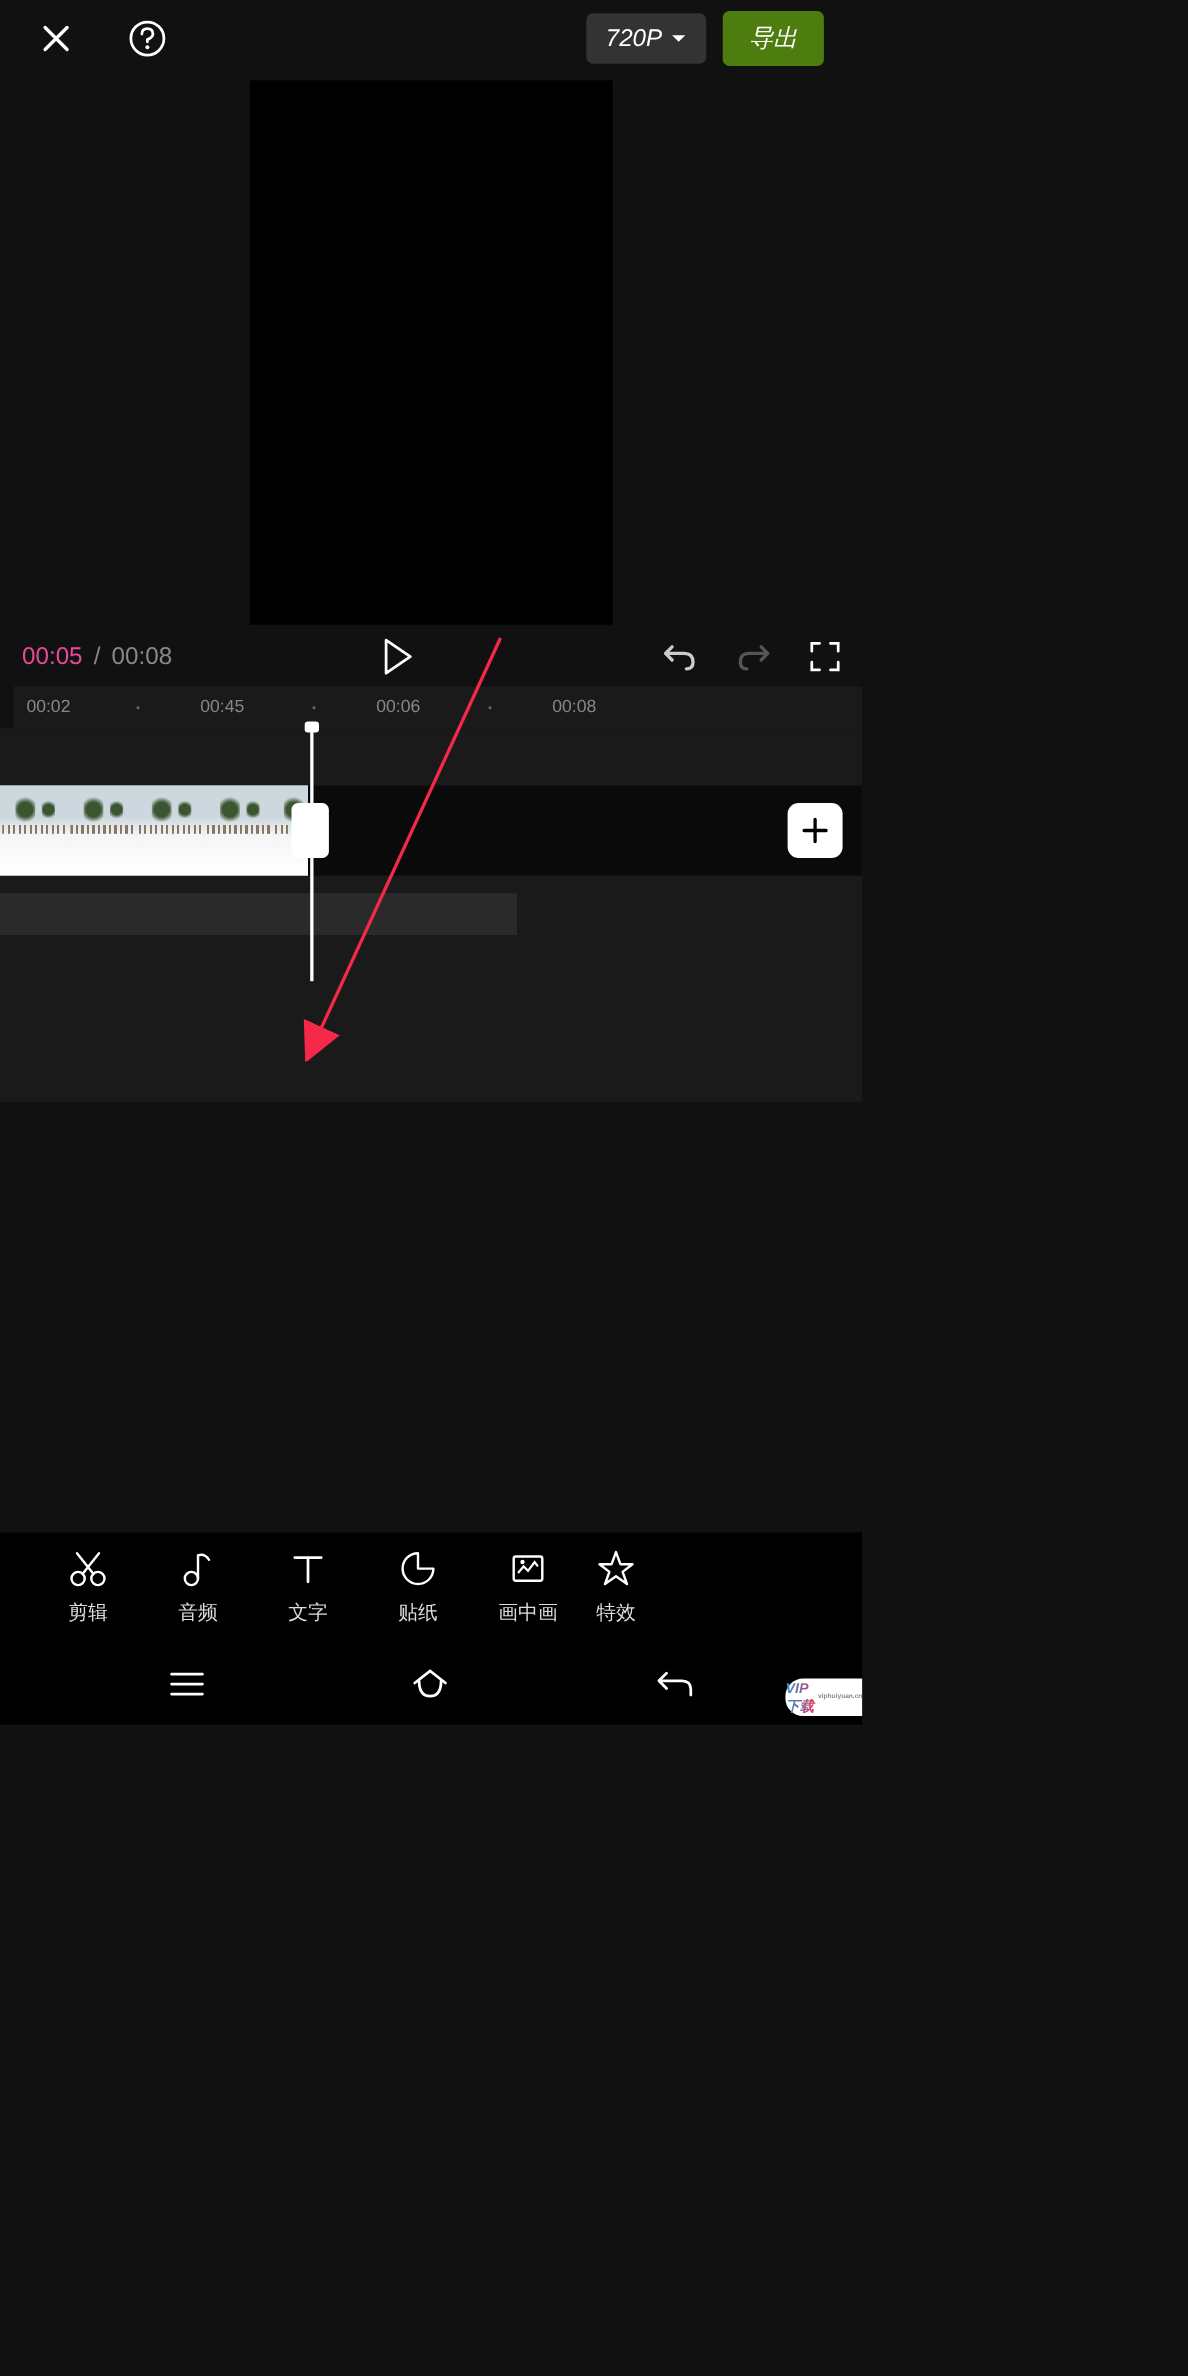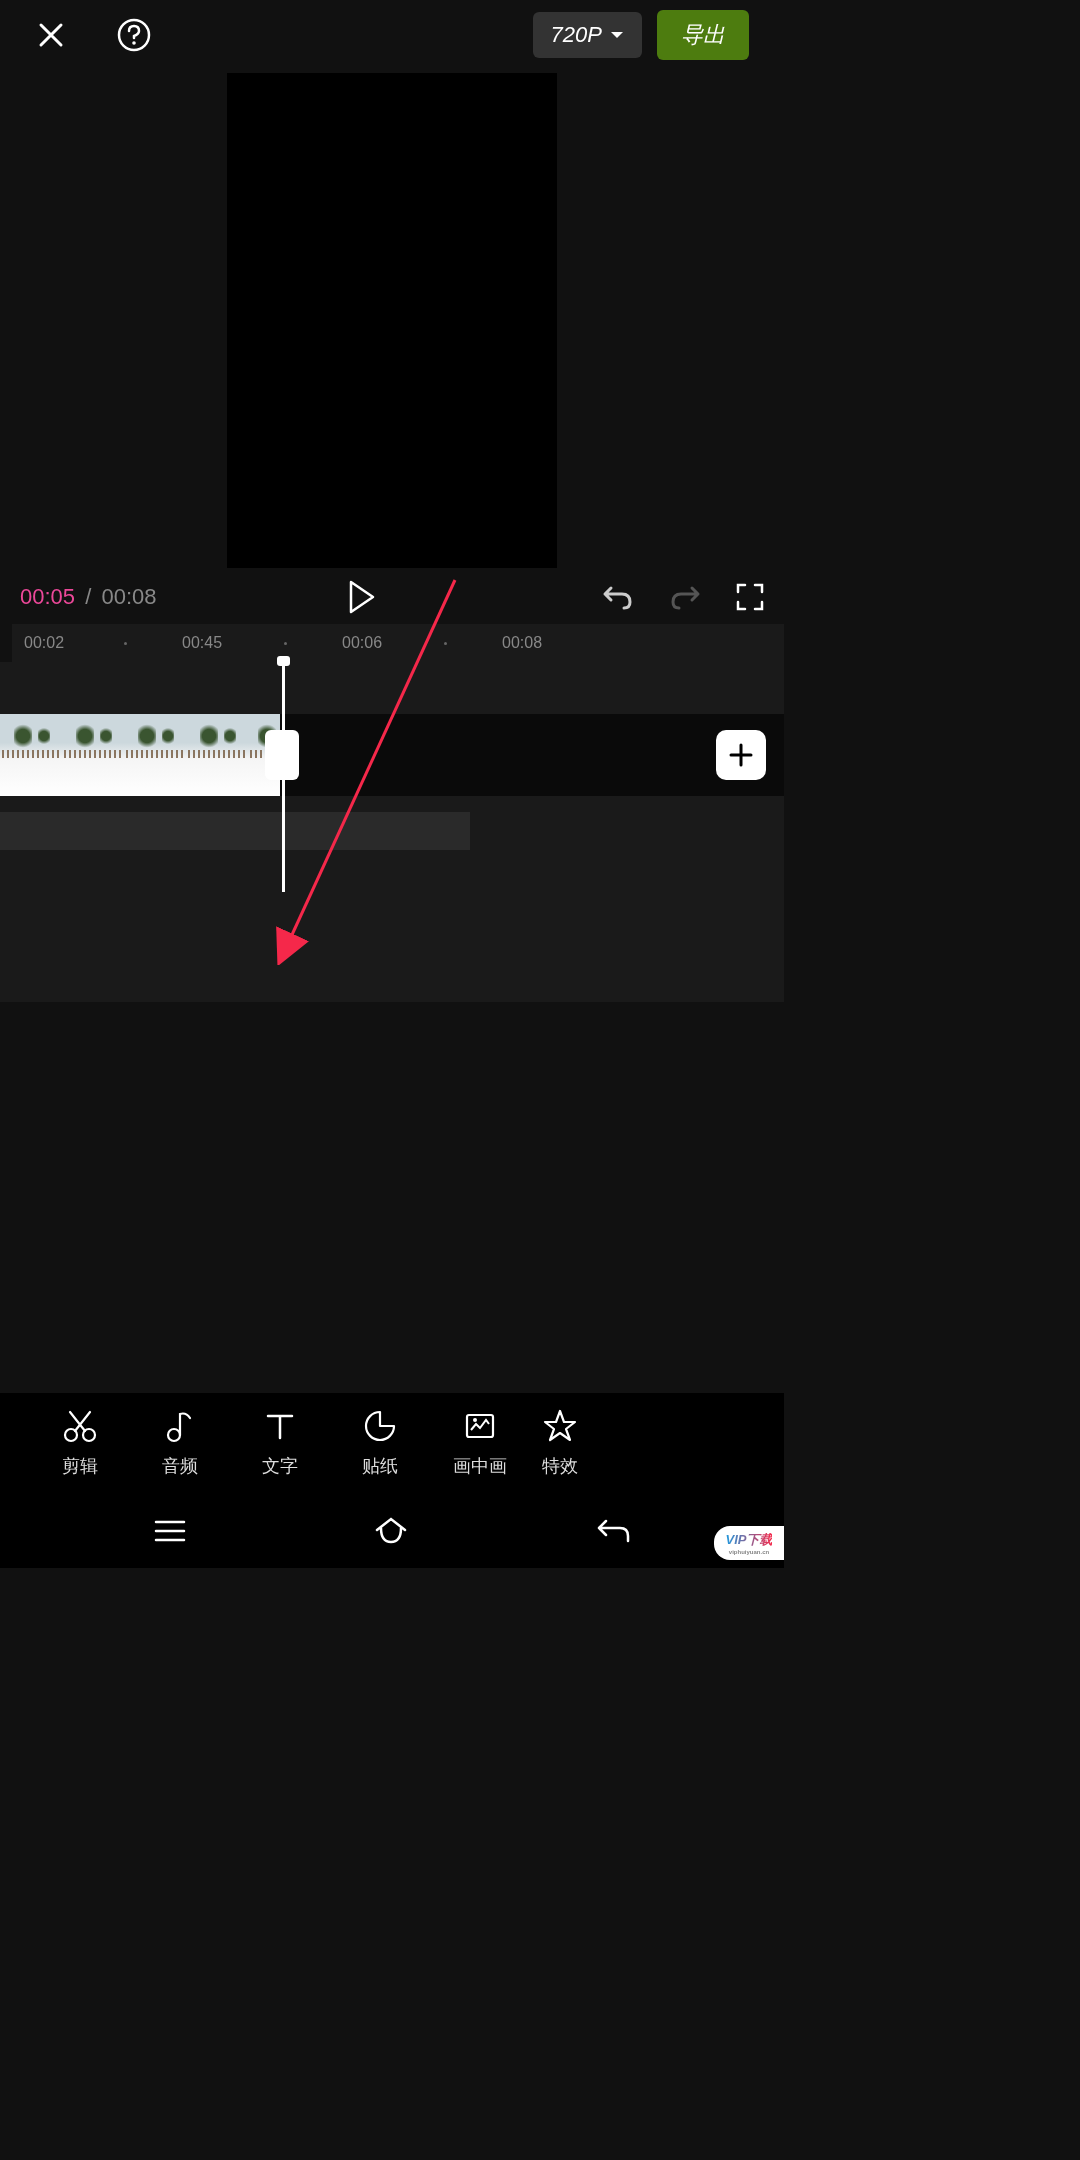--- a/index.html
+++ b/index.html
@@ -205,21 +205,21 @@
     }
     .watermark {
       position: absolute;
       bottom: 8px;
       right: 0;
       width: 70px;
       height: 34px;
       background: #fff;
       border-radius: 16px 0 0 16px;
       display: flex;
-      flex-direction: column;
+      flex-direction: row;
       align-items: center;
       justify-content: center;
       font-size: 8px;
       color: #29d;
       font-weight: bold;
     }
     .watermark-main { font-size: 13px; font-style: italic; background: linear-gradient(90deg,#29d,#f5284a); -webkit-background-clip: text; color: transparent; font-weight: 900;}
     svg { display: block; }
   </style>
 </head>

